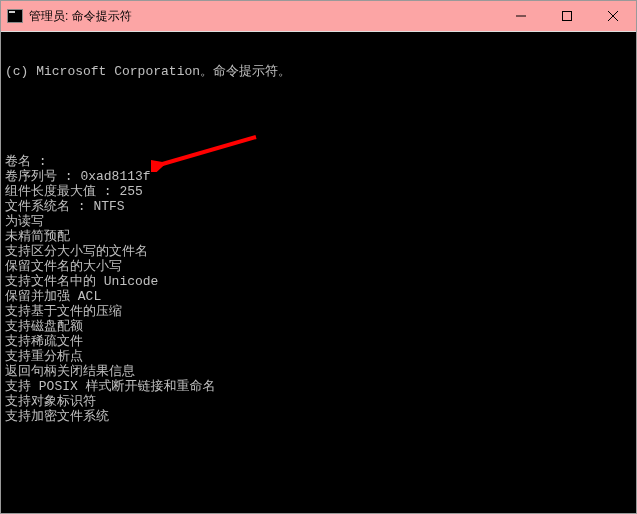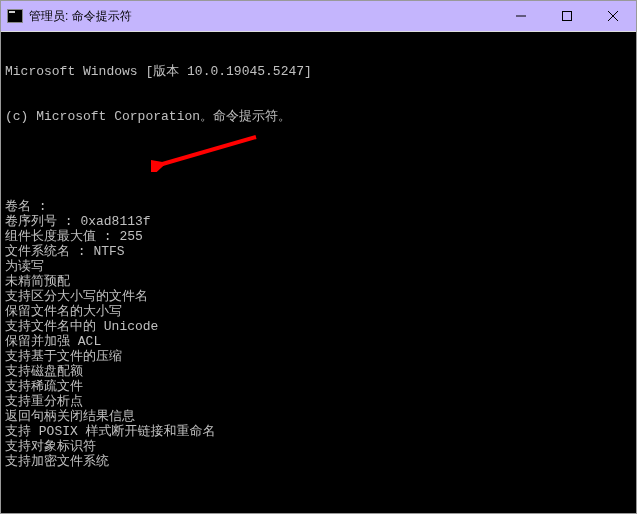--- a/index.html
+++ b/index.html
@@ -15,21 +15,21 @@
     width: 637px;
     height: 514px;
     border: 1px solid #999;
     box-sizing: border-box;
     display: flex;
     flex-direction: column;
     position: relative;
   }
   .titlebar {
     height: 30px;
-    background: #c4b5fd;
+    background: #fca5a5;
     display: flex;
     align-items: center;
     border-bottom: 1px solid #ddd;
   }
   .titlebar .icon-wrap {
     width: 28px;
     height: 30px;
     display: flex;
     align-items: center;
     justify-content: center;
@@ -120,21 +120,20 @@
       <div class="win-btn">
         <svg viewBox="0 0 10 10">
             <line x1="0" y1="0" x2="10" y2="10"></line>
             <line x1="10" y1="0" x2="0" y2="10"></line>
           </svg>
       </div>
     </div>
   </div>
 
   <div class="terminal">
-    <div class="line">Microsoft Windows [版本 10.0.19045.5247]</div>
     <div class="line">(c) Microsoft Corporation。命令提示符。</div>
     <div class="line"></div>
     <div id="out-lines"><div class="line">卷名 :</div><div class="line">卷序列号 : 0xad8113f</div><div class="line">组件长度最大值 : 255</div><div class="line">文件系统名 : NTFS</div><div class="line">为读写</div><div class="line">未精简预配</div><div class="line">支持区分大小写的文件名</div><div class="line">保留文件名的大小写</div><div class="line">支持文件名中的 Unicode</div><div class="line">保留并加强 ACL</div><div class="line">支持基于文件的压缩</div><div class="line">支持磁盘配额</div><div class="line">支持稀疏文件</div><div class="line">支持重分析点</div><div class="line">返回句柄关闭结果信息</div><div class="line">支持 POSIX 样式断开链接和重命名</div><div class="line">支持对象标识符</div><div class="line">支持加密文件系统</div></div>
     
     
 
     <svg class="arrow-annot" style="left:150px; top:100px;" width="110" height="40" viewBox="0 0 110 40">
       <defs>
         <marker id="ah" markerWidth="10" markerHeight="10" refX="2" refY="5" orient="auto">
           <path d="M0,5 L10,0 L8,5 L10,10 Z" fill="#ff0000"></path>

